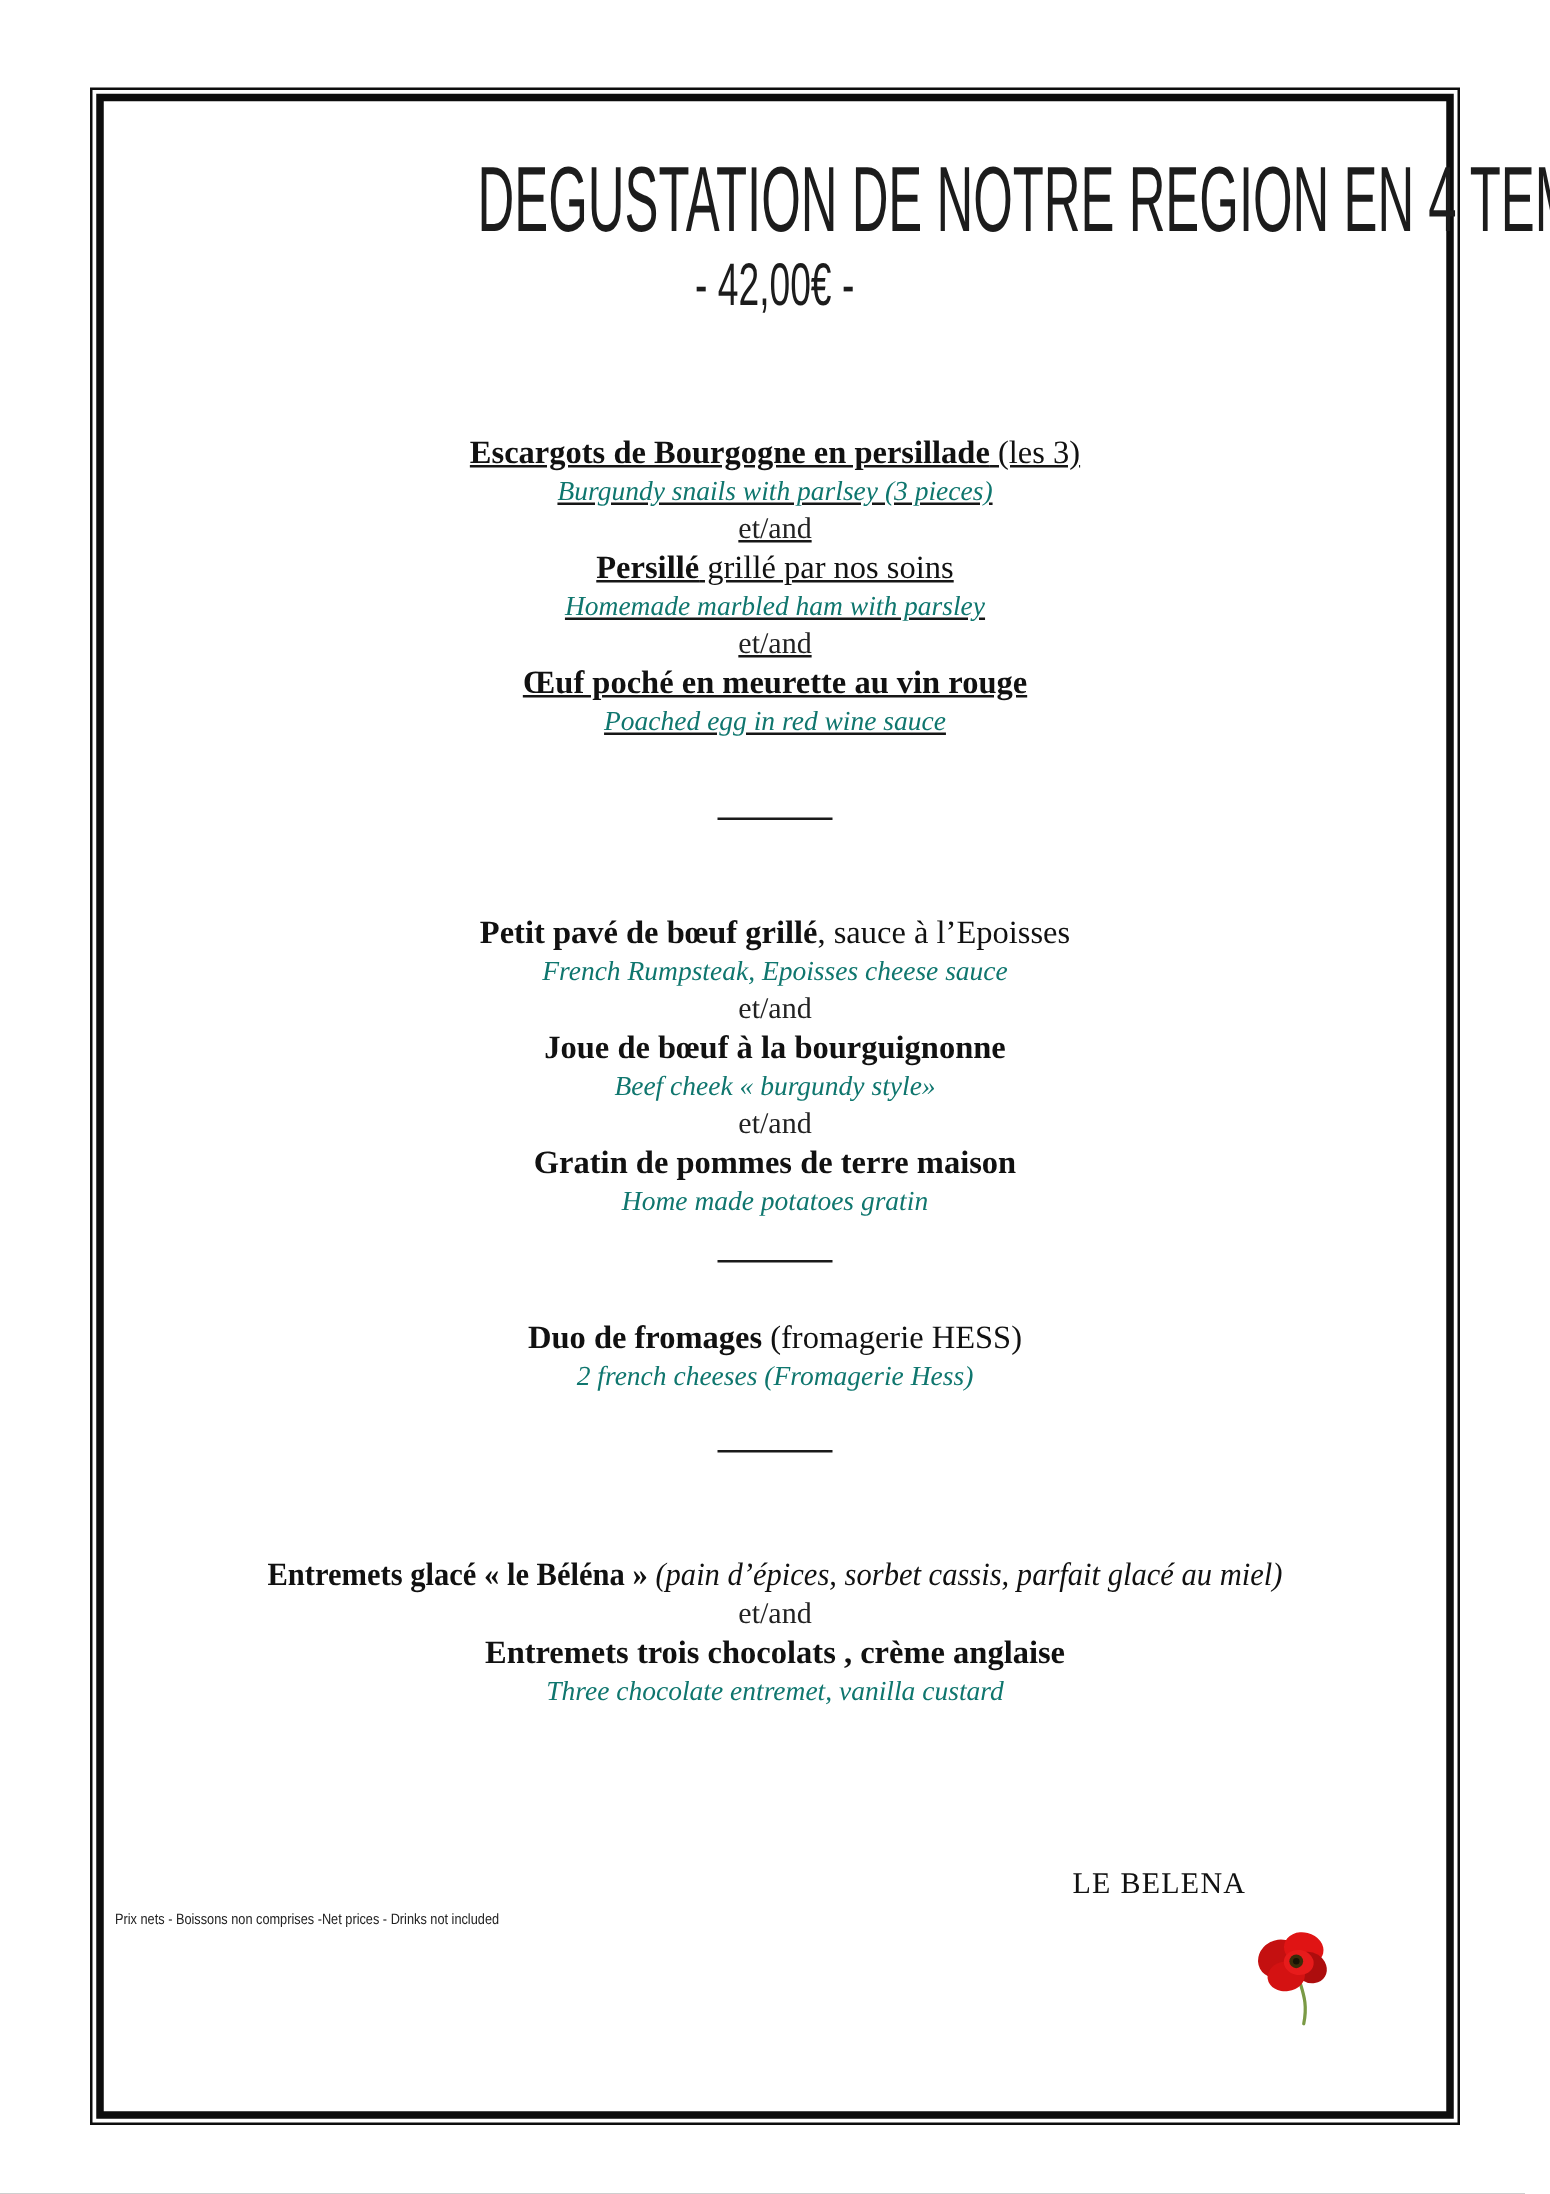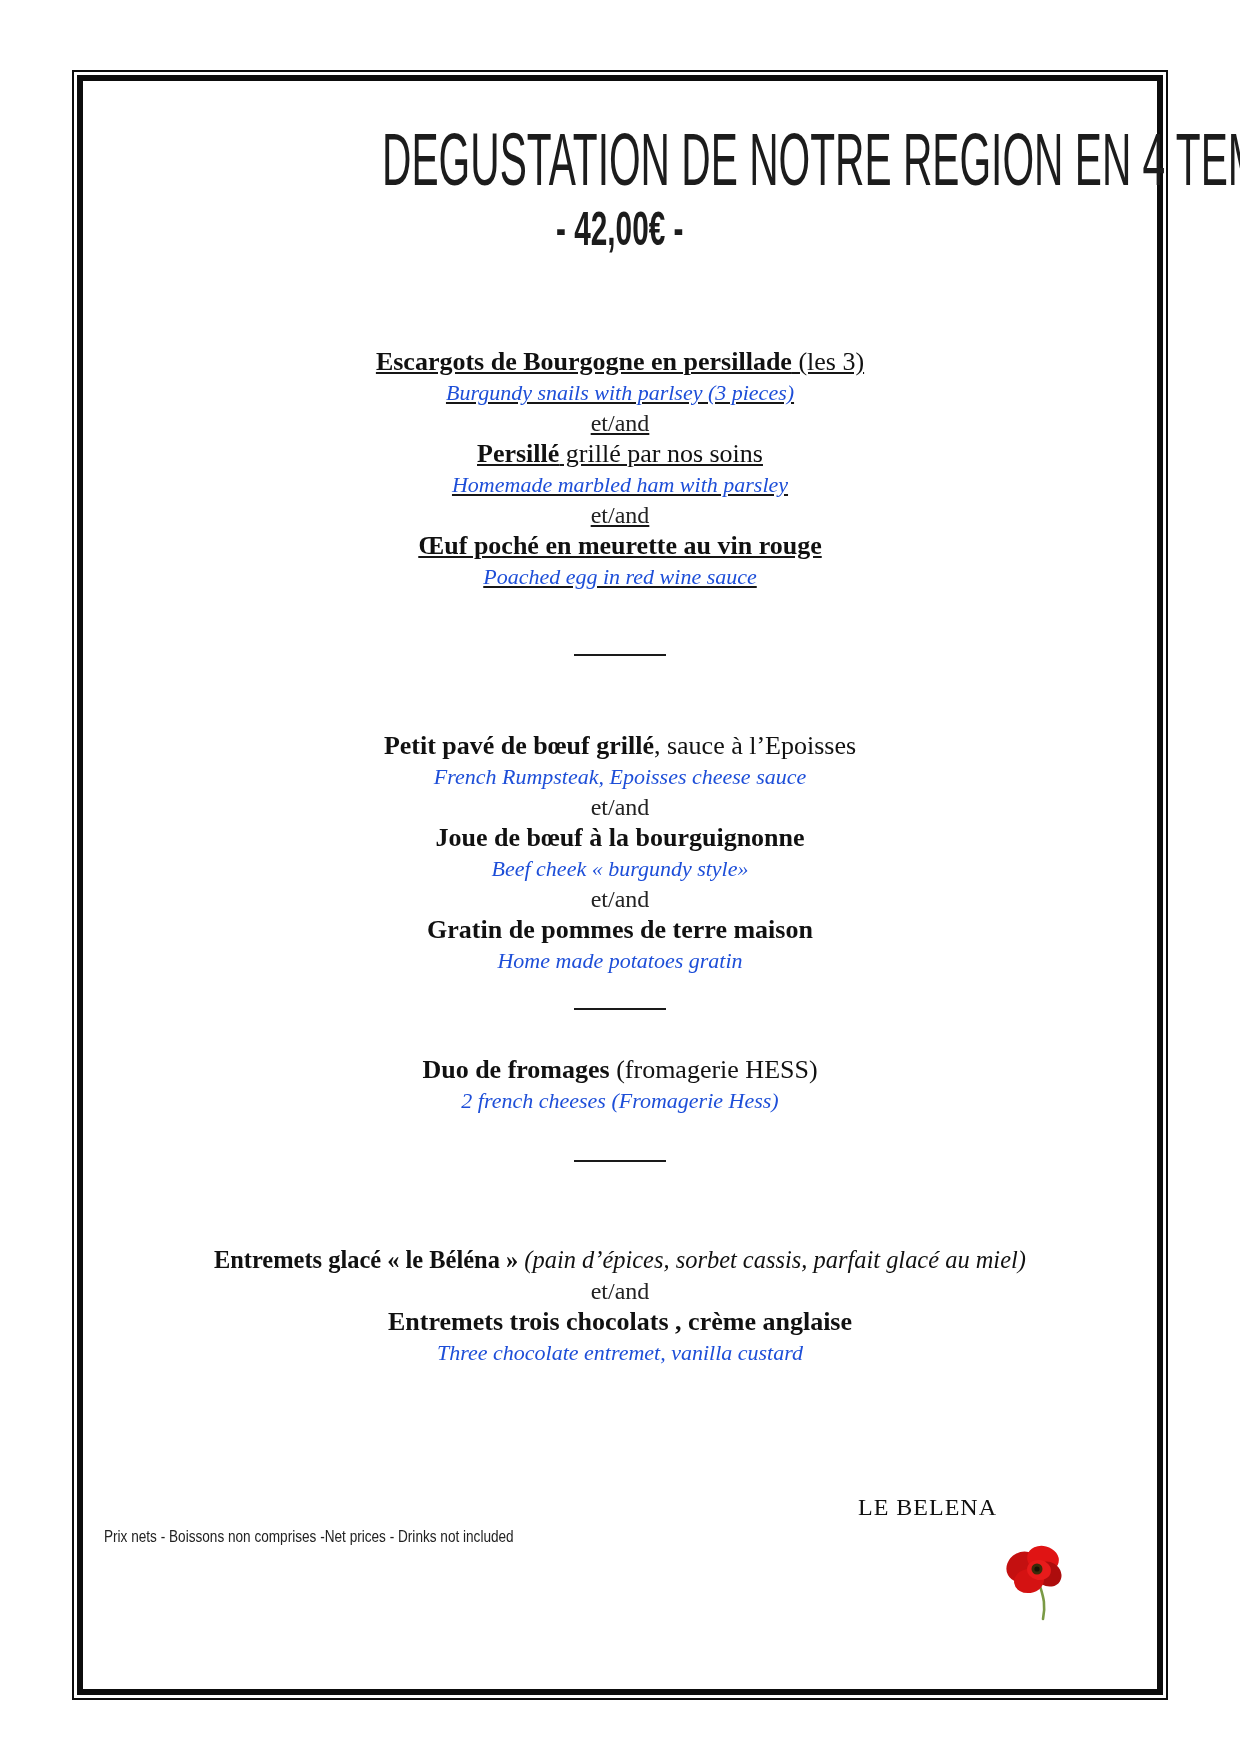--- a/index.html
+++ b/index.html
@@ -16,48 +16,48 @@
   .frame-inner {
     position:absolute; top:3px; left:3px; right:3px; bottom:3px;
     border:6px solid #0d0d0d;
   }
   .content { position:absolute; top:0; left:0; width:1240px; height:1755px; text-align:center; }
 
   .title-line { margin:122px 0 0 0; line-height:76px; font-size:74px; color:#1c1c1c;
     font-family:"Liberation Sans", sans-serif; font-weight:400; white-space:nowrap; }
   .condense-55 { display:inline-block; transform:scaleX(0.55); transform-origin:50% 50%; }
   .price-line { margin:6px 0 0 0; line-height:50px; font-size:48px; color:#1c1c1c;
-    font-family:"Liberation Sans", sans-serif; font-weight:700; white-space:nowrap; }
+    font-family:"Liberation Sans", sans-serif; font-weight:400; white-space:nowrap; }
   .condense-62 { display:inline-block; transform:scaleX(0.62); transform-origin:50% 50%; }
 
   .course { margin:0; }
   .course p { margin:0; white-space:nowrap; }
   .fr   { font-size:26px; line-height:32px; color:#111; }
   .fr .bold { font-weight:bold; }
   .fr .ital { font-style:italic; font-weight:normal; }
-  .en   { font-size:22px; line-height:30px; font-style:italic; color:#1d4ed8; }
+  .en   { font-size:22px; line-height:30px; font-style:italic; color:#0f766e; }
   .joiner { font-size:24px; line-height:30px; color:#222; }
   .squeeze { display:inline-block; transform:scaleX(0.94); transform-origin:50% 50%; white-space:nowrap; }
 
   .sep { height:4px; border-bottom:2px solid #1a1a1a; width:92px; margin:0 auto; }
   .sep1 { margin-top:58px; }
   .sep2 { margin-top:28px; }
   .sep3 { margin-top:40px; }
   .mt-course1 { margin-top:92px;text-decoration:underline; }
   .mt-course2 { margin-top:74px; }
   .mt-course3 { margin-top:44px; }
   .mt-course4 { margin-top:82px; }
 
   .brand {
     position:absolute; top:1494px; right:243px; margin:0;
     font-size:24px; letter-spacing:1px; color:#111; white-space:nowrap;
   }
   .fineprint {
-    position:absolute; top:1528px; left:104px; margin:0;
-    font-family:"Liberation Sans", sans-serif; font-size:16px; color:#222; white-space:nowrap;
+    position:absolute; top:1528px; left:92px; margin:0;
+    font-family:"Liberation Sans", sans-serif; font-size:12px; color:#222; white-space:nowrap;
   }
   .condense-85 { display:inline-block; transform:scaleX(0.85); transform-origin:0 50%; }
   .poppy { position:absolute; top:1540px; left:1000px; width:74px; height:84px; }
 </style>
 </head>
 <body>
 
 <div class="page">
   <div class="frame-outer">
     <div class="frame-inner"></div>

